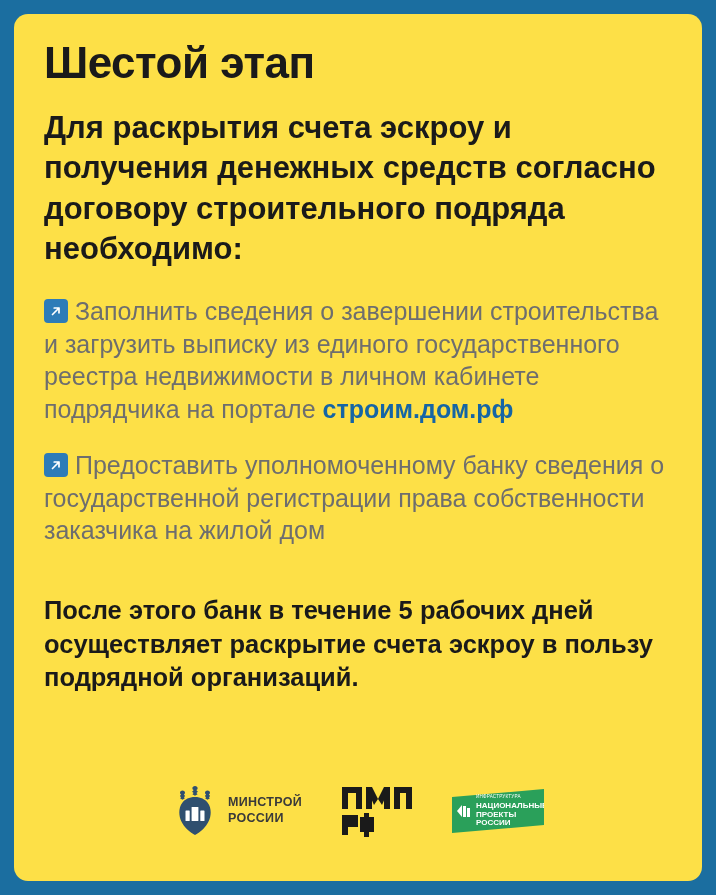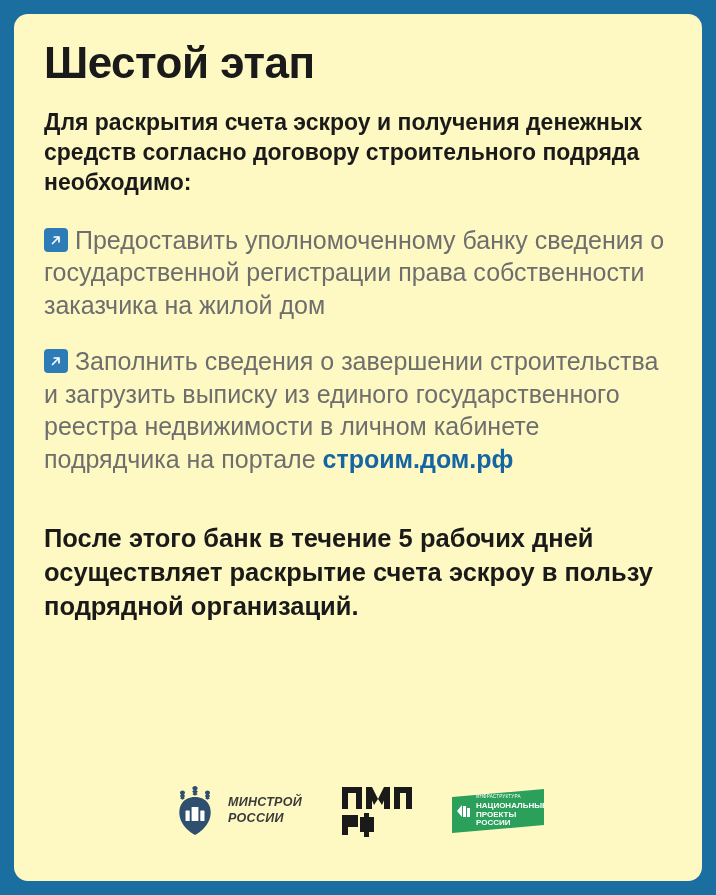--- a/index.html
+++ b/index.html
@@ -12,36 +12,36 @@
     background: #1b6ea0;
     font-family: "Liberation Sans", sans-serif;
     overflow: hidden;
   }
   .card {
     position: absolute;
     left: 14px;
     top: 14px;
     width: 688px;
     height: 867px;
-    background: #fef9c3;
+    background: #fde047;
     border-radius: 14px;
     box-sizing: border-box;
     padding: 26px 30px 0 30px;
     overflow: hidden;
   }
   .title {
     font-size: 44px;
     font-weight: bold;
     color: #1a1a1a;
     letter-spacing: -0.5px;
     margin: 0 0 22px 0;
     line-height: 1.05;
   }
   .lede {
-    font-size: 23px;
+    font-size: 31px;
     font-weight: bold;
     color: #1a1a1a;
     line-height: 1.30;
     margin: 0 0 26px 0;
   }
   .bullet {
     position: relative;
     font-size: 25px;
     color: #6e6e6e;
     line-height: 1.30;
@@ -81,21 +81,20 @@
     bottom: 42px;
     display: flex;
     justify-content: center;
     align-items: center;
     gap: 38px;
   }
   .logo-minstroy {
     display: flex;
     align-items: center;
     gap: 10px;
-    font-style: italic;
   }
   .logo-minstroy .eagle {
     width: 46px;
     height: 54px;
     display: block;
   }
   .logo-minstroy .ms-text {
     font-size: 12.5px;
     font-weight: bold;
     color: #3a3a3a;
@@ -120,29 +119,29 @@
 
   <h1 class="title">Шестой этап</h1>
 
   <p class="lede">Для раскрытия счета эскроу и получения денежных средств согласно договору строительного подряда необходимо:</p>
 
   <div class="bullet">
     <span class="arrow-box">
       <svg width="16" height="16" viewBox="0 0 16 16" aria-hidden="true">
         <path d="M4.5 11.5L11 5M11 5H6.2M11 5V9.8" fill="none" stroke="#ffffff" stroke-width="1.7" stroke-linecap="round" stroke-linejoin="round"></path>
       </svg>
-    </span><span>Предоставить уполномоченному банку сведения о государственной регистрации права собственности заказчика на жилой дом</span>
+    </span><span>Заполнить сведения о завершении строительства и загрузить выписку из единого государственного реестра недвижимости в личном кабинете подрядчика на портале </span><span class="link">строим.дом.рф</span>
   </div>
 
   <div class="bullet">
     <span class="arrow-box">
       <svg width="16" height="16" viewBox="0 0 16 16" aria-hidden="true">
         <path d="M4.5 11.5L11 5M11 5H6.2M11 5V9.8" fill="none" stroke="#ffffff" stroke-width="1.7" stroke-linecap="round" stroke-linejoin="round"></path>
       </svg>
-    </span><span>Заполнить сведения о завершении строительства и загрузить выписку из единого государственного реестра недвижимости в личном кабинете подрядчика на портале </span><span class="link">строим.дом.рф</span>
+    </span><span>Предоставить уполномоченному банку сведения о государственной регистрации права собственности заказчика на жилой дом</span>
   </div>
 
   <p class="closing">После этого банк в течение 5 рабочих дней осуществляет раскрытие счета эскроу в пользу подрядной организаций.</p>
 
   <div class="logos">
 
     <div class="logo-minstroy">
       <svg class="eagle" viewBox="0 0 46 54" aria-hidden="true">
         <g fill="#2f4f6f">
           <path d="M23 2c1.6 0 2.6 1 2.6 2.2 0 1-.6 1.6-1.3 1.9l1.6 1.6-1.5 1.4 1.2 1.1-2.6 1.6-2.6-1.6 1.2-1.1-1.5-1.4 1.6-1.6c-.7-.3-1.3-.9-1.3-1.9C20.4 3 21.4 2 23 2z"></path>

